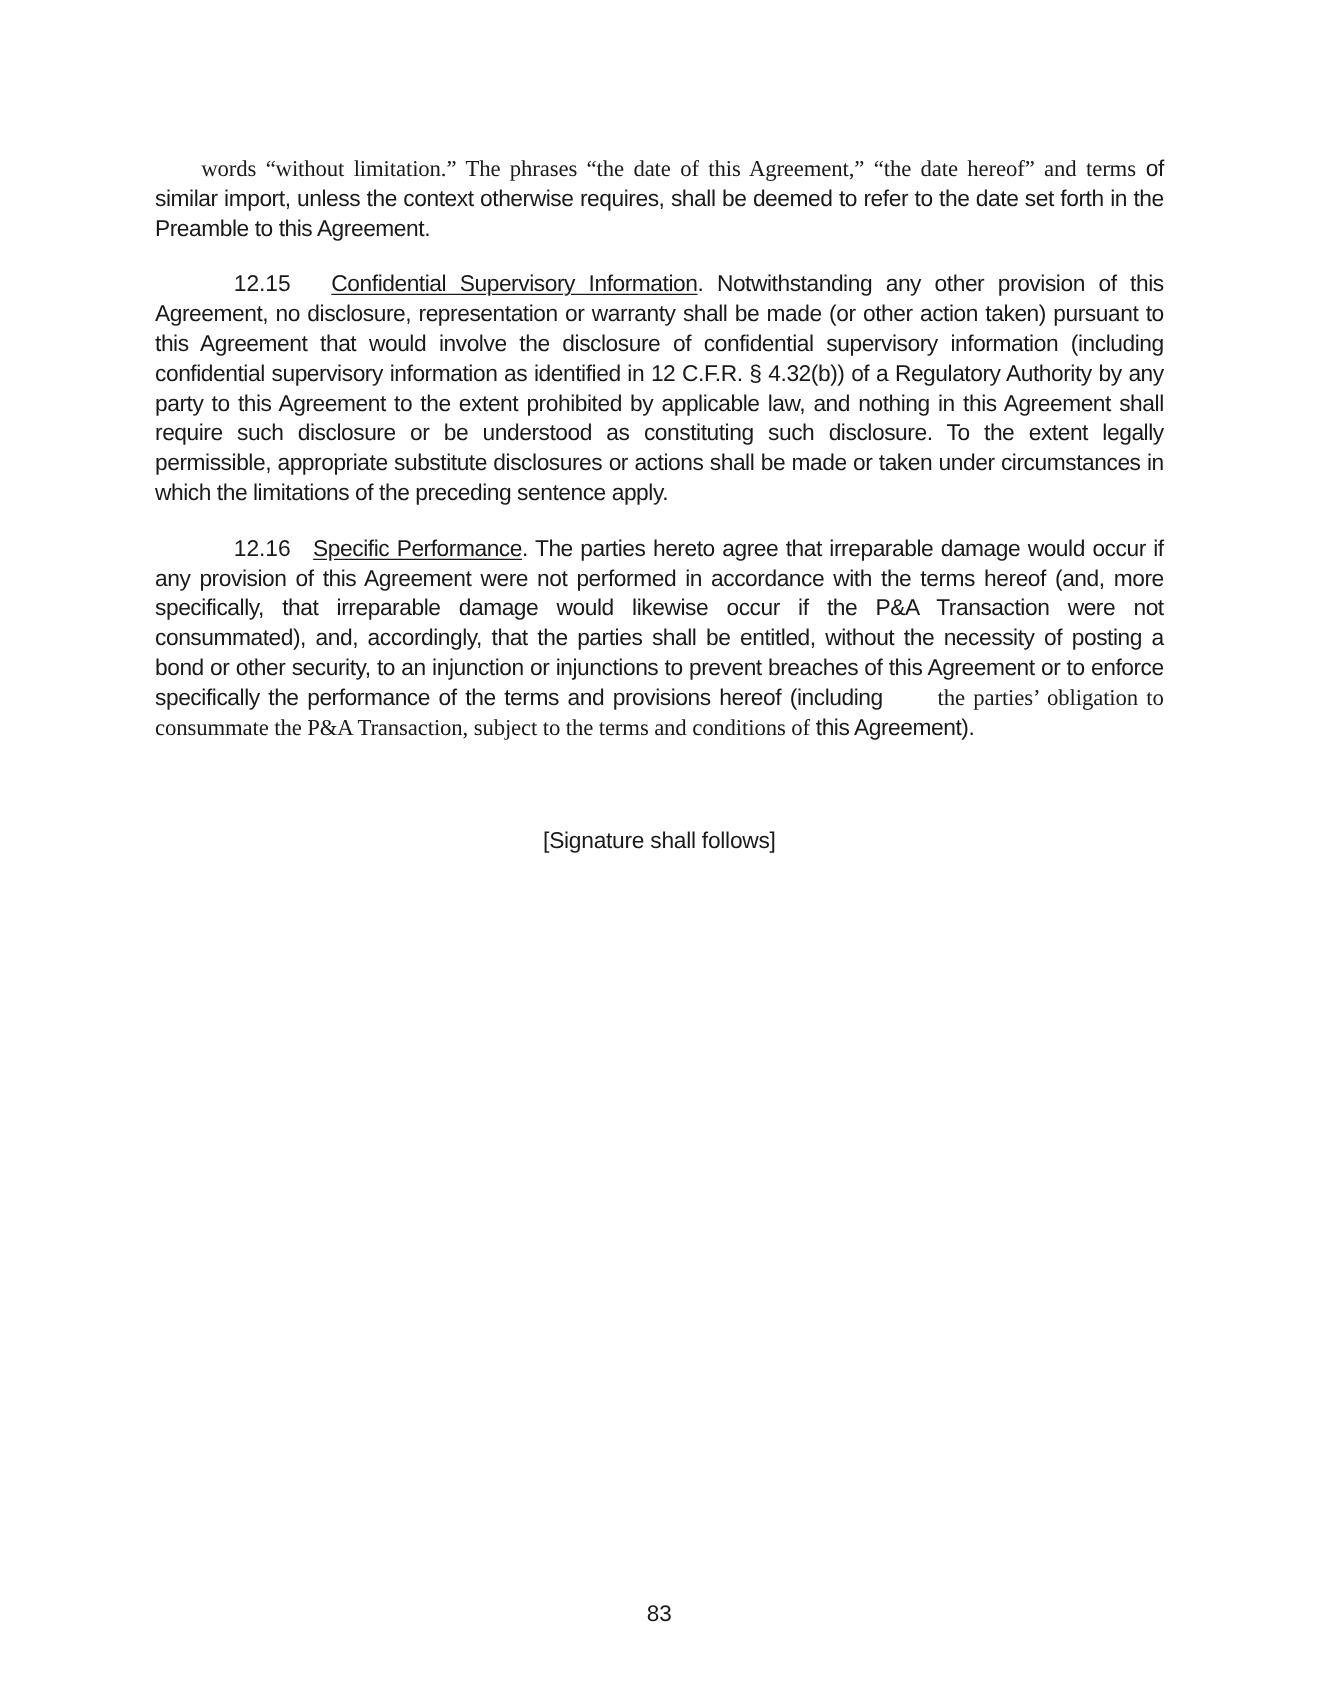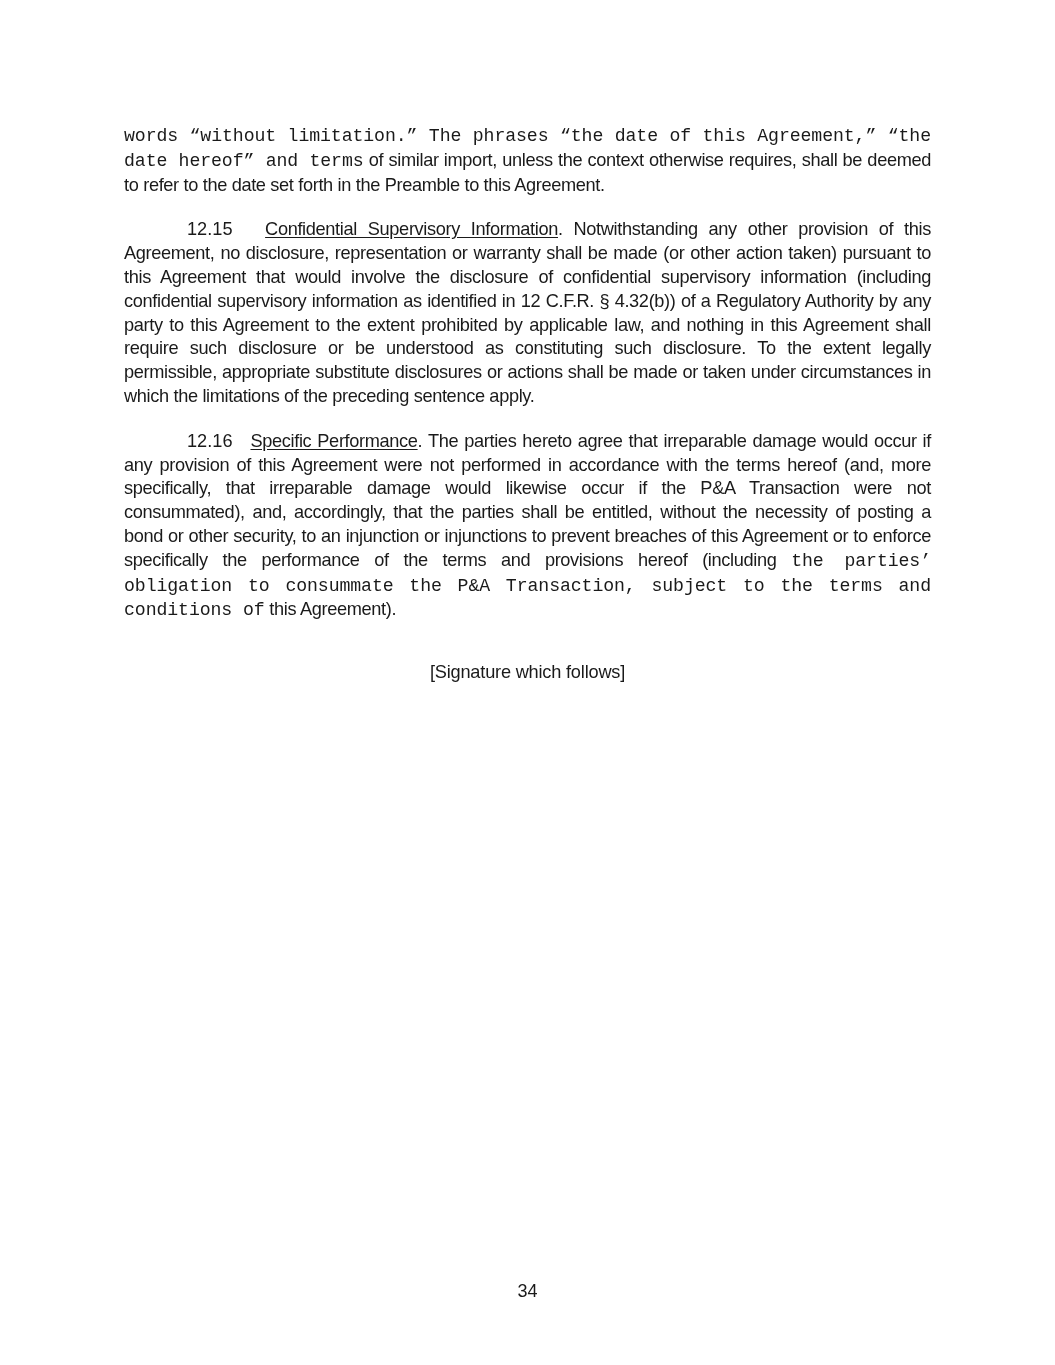--- a/index.html
+++ b/index.html
@@ -23,22 +23,23 @@
   }
   .para {
     font-size: 18.2px;
     line-height: 23.8px;
     text-align: justify;
     margin: 0 0 21px 0;
     letter-spacing: -0.35px;
     word-spacing: 0px;
   }
   .serif {
-    font-family: Liberation Mono, monospace;
+    font-family: Liberation Serif, serif;
     letter-spacing: -0.1px;
+    margin-left: 37px;
   }
   .indent {
     text-indent: 63px;
   }
   .secnum {
     font-family: Liberation Sans, sans-serif;
     letter-spacing: 0;
   }
   .heading {
     text-decoration: underline;
@@ -69,15 +70,15 @@
 <div class="page">
 
   <p class="para"><span class="serif">words “without limitation.”  The phrases “the date of this Agreement,” “the date hereof” and terms</span><span> of similar import, unless the context otherwise requires, shall be deemed to refer to the date set forth in the Preamble to this Agreement.</span></p>
 
   <p class="para indent"><span class="secnum">12.15</span>&nbsp;&nbsp;&nbsp;<span class="heading">Confidential Supervisory Information</span><span>.  Notwithstanding any other provision of this Agreement, no disclosure, representation or warranty shall be made (or other action taken) pursuant to this Agreement that would involve the disclosure of confidential supervisory information (including confidential supervisory information as identified in 12 C.F.R. § 4.32(b)) of a Regulatory Authority by any party to this Agreement to the extent prohibited by applicable law, and nothing in this Agreement shall require such disclosure or be understood as constituting such disclosure.  To the extent legally permissible, appropriate substitute disclosures or actions shall be made or taken under circumstances in which the limitations of the preceding sentence apply.</span></p>
 
   <p class="para indent"><span class="secnum">12.16</span>&nbsp;&nbsp;&nbsp;<span class="heading">Specific Performance</span><span>.  The parties hereto agree that irreparable damage would occur if any provision of this Agreement were not performed in accordance with the terms hereof (and, more specifically, that irreparable damage would likewise occur if the P&amp;A Transaction were not consummated), and, accordingly, that the parties shall be entitled, without the necessity of posting a bond or other security, to an injunction or injunctions to prevent breaches of this Agreement or to enforce specifically the performance of the terms and provisions hereof (including </span><span class="serif">the parties’ obligation to consummate the P&amp;A Transaction, subject to the terms and conditions of</span><span> this Agreement).</span></p>
 
 </div>
 
-<div class="center-note">[Signature which follows]</div>
+<div class="center-note">[Signature shall follows]</div>
 
-<div class="page-number">34</div>
+<div class="page-number">83</div>
 
 </body></html>

